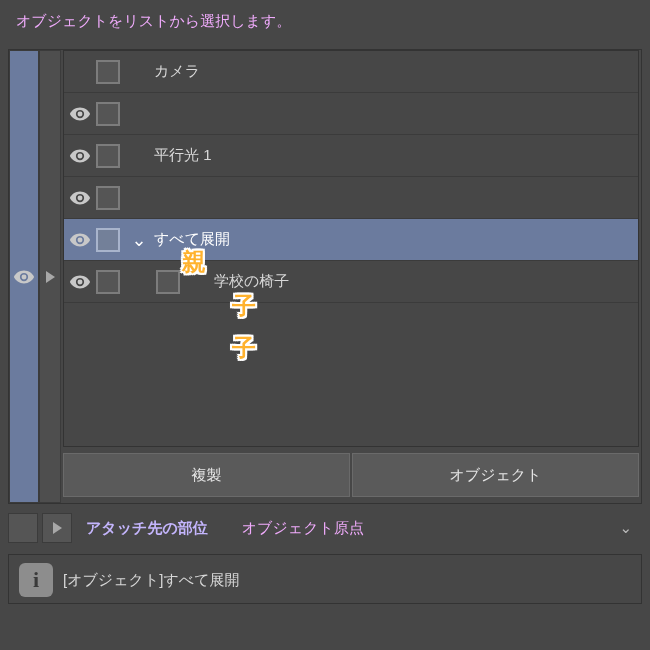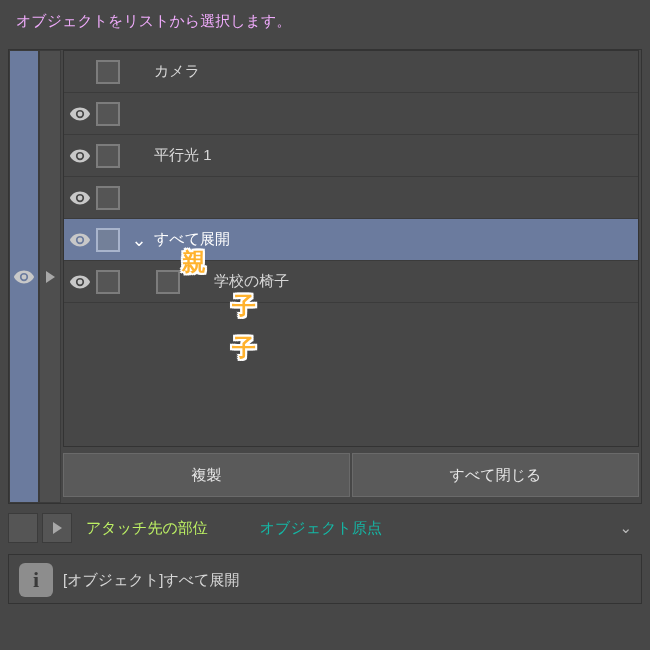--- a/index.html
+++ b/index.html
@@ -143,26 +143,27 @@
     border:1px solid #3b3b3b;
   }
   .play {
     width:30px;height:30px;
     background:#555;
     border:1px solid #3b3b3b;
     display:flex;align-items:center;justify-content:center;
     color:#aaa;
   }
   .attach-label {
-    color:#bef264;
+    color:#c4b5fd;
     margin-left:10px;
-    margin-right:48px;
+    margin-right:30px;
+    font-weight:bold;
   }
   .attach-value {
-    color:#14b8a6;
+    color:#f0abfc;
     flex:1;
   }
   .chev {
     color:#bdbdbd;
     margin-right:10px;
   }
 
   
   .info {
     margin:6px 8px 0 8px;
@@ -258,21 +259,21 @@
           <div class="cb"></div>
           <div class="indent"></div>
           <div class="cb"></div>
           <div class="expand"></div>
           <div class="label">学校の椅子</div>
         </div>
       </div>
 
     <div class="button-row">
       <div class="btn">複製</div>
-      <div class="btn">すべて閉じる</div>
+      <div class="btn">オブジェクト</div>
     </div>
   </div>
 </div>
 
 <div class="attach-row">
   <div class="small-box"></div>
   <div class="play">
       <div class="play-svg"></div>
     </div>
   <div class="attach-label">アタッチ先の部位</div>

